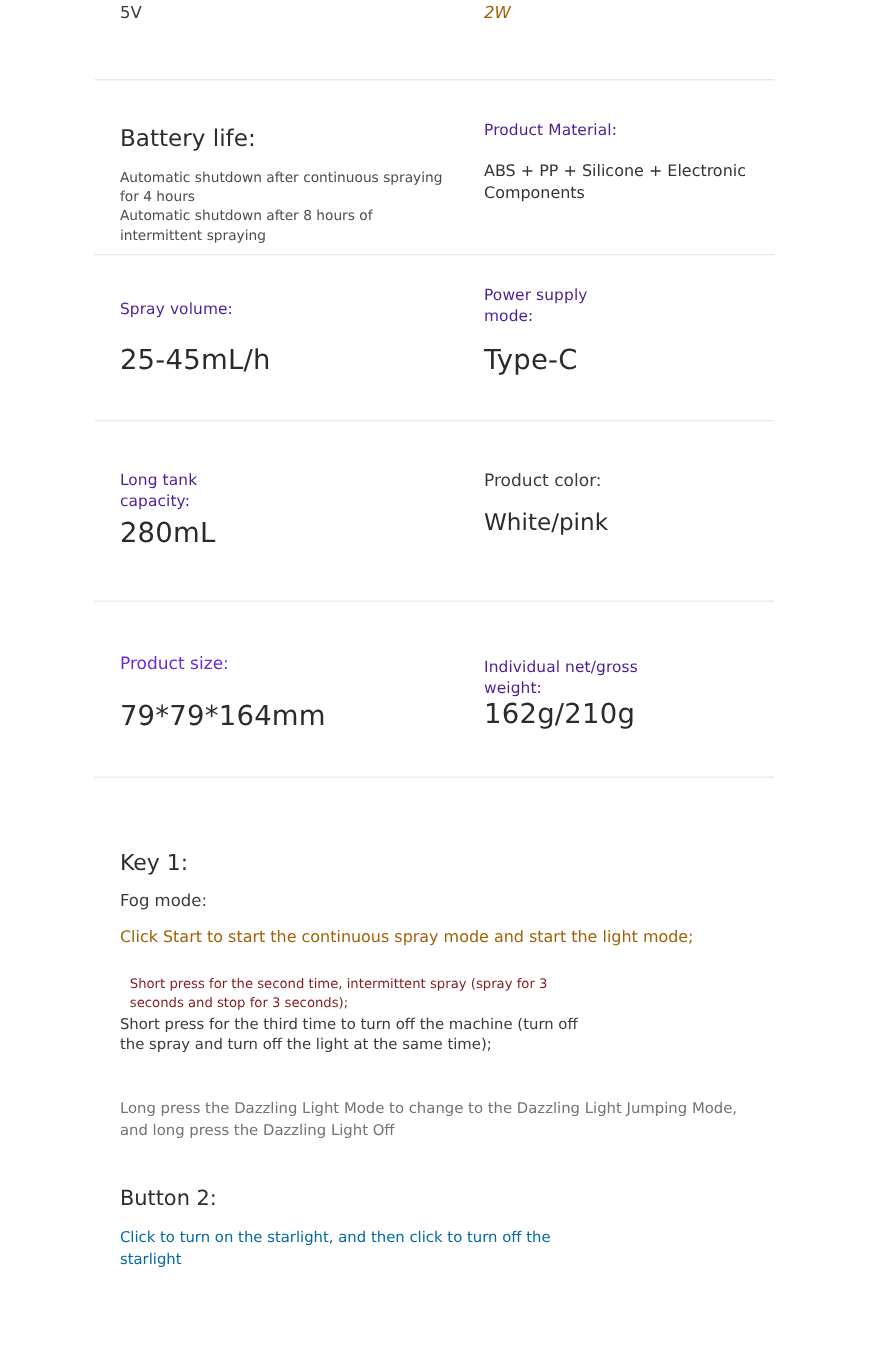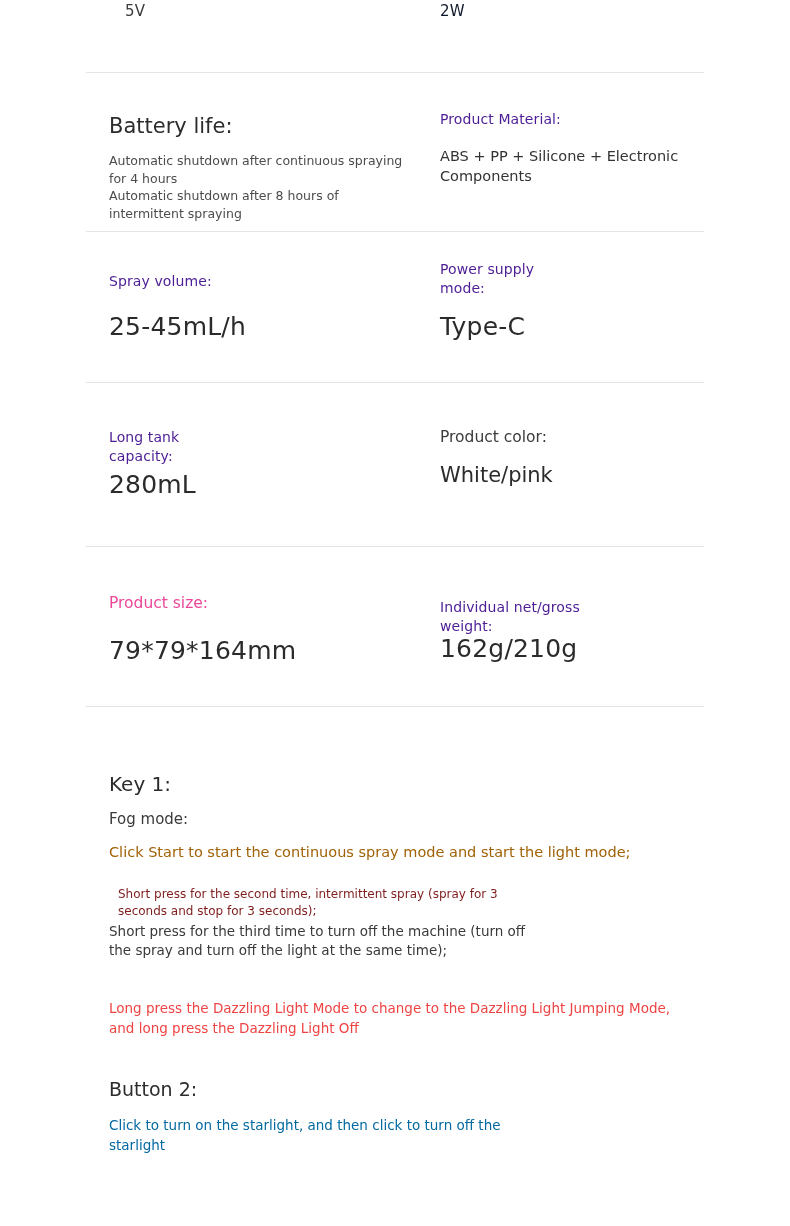--- a/index.html
+++ b/index.html
@@ -48,22 +48,22 @@
   .value-md {
     font-size: 14.5px;
     color: #333;
     line-height: 1.38;
   }
 
   
   .abs { position: absolute; }
 
   
-  #top-voltage { left: 109px; top: 2px; font-size: 15px; color: #3b3b3b; margin-left: 16px; }
-  #top-power   { left: 440px; top: 2px; font-size: 15px; color: #0f172a; }
+  #top-voltage { left: 109px; top: 2px; font-size: 15px; color: #3b3b3b; }
+  #top-power   { left: 440px; top: 2px; font-size: 15px; color: #a16207; font-style: italic; }
 
   #div-1 { position: absolute; left: 86px; top: 72px; width: 618px; height: 1px; background: #e4e4e4; }
   #div-2 { position: absolute; left: 86px; top: 231px; width: 618px; height: 1px; background: #e4e4e4; }
   #div-3 { position: absolute; left: 86px; top: 382px; width: 618px; height: 1px; background: #e4e4e4; }
   #div-4 { position: absolute; left: 86px; top: 546px; width: 618px; height: 1px; background: #e4e4e4; }
   #div-5 { position: absolute; left: 86px; top: 706px; width: 618px; height: 1px; background: #e4e4e4; }
 
   
   #battery-label { left: 109px; top: 114px; font-size: 21px; color: #2c2c2c; }
   #battery-value { left: 109px; top: 152px; width: 300px; }
@@ -76,33 +76,33 @@
   #power-label { left: 440px; top: 260px; }
   #power-value { left: 440px; top: 312px; }
 
   
   #tank-label { left: 109px; top: 428px; }
   #tank-value { left: 109px; top: 470px; }
   #color-label { left: 440px; top: 428px; font-size: 15.5px; color: #3b3b3b; }
   #color-value { left: 440px; top: 463px; font-size: 21px; color: #2b2b2b; }
 
   
-  #size-label { left: 109px; top: 594px; font-size: 15.5px; color: #ec4899; }
+  #size-label { left: 109px; top: 594px; font-size: 15.5px; color: #6d28d9; }
   #size-value { left: 109px; top: 636px; }
   #weight-label { left: 440px; top: 598px; }
   #weight-value { left: 440px; top: 634px; }
 
   
   #key1-title { left: 109px; top: 772px; font-size: 20px; color: #2c2c2c; }
   #fog-mode { left: 109px; top: 810px; font-size: 15px; color: #3a3a3a; }
   #instr-1 { left: 109px; top: 844px; font-size: 14.5px; color: #a16207; }
   #instr-2 { left: 118px; top: 886px; width: 420px; font-size: 12px; color: #7f1d1d; line-height: 1.42; }
   #instr-3 { left: 109px; top: 922px; width: 420px; font-size: 13.5px; color: #3a3a3a; line-height: 1.42; }
   #instr-4 { left: 109px; top: 961px; width: 400px; font-size: 13.5px; color: #3a3a3a; line-height: 1.5; }
-  #instr-5 { left: 109px; top: 999px; width: 575px; font-size: 13.5px; color: #ef4444; line-height: 1.45; }
+  #instr-5 { left: 109px; top: 999px; width: 575px; font-size: 13.5px; color: #737373; line-height: 1.45; }
 
   #key2-title { left: 109px; top: 1078px; font-size: 19px; color: #2c2c2c; }
   #key2-text { left: 109px; top: 1116px; width: 420px; font-size: 13.5px; color: #0369a1; line-height: 1.45; }
 </style>
 </head>
 <body>
 
 <div class="sheet">
 
   <div class="abs label-md" id="top-voltage">5V</div>

